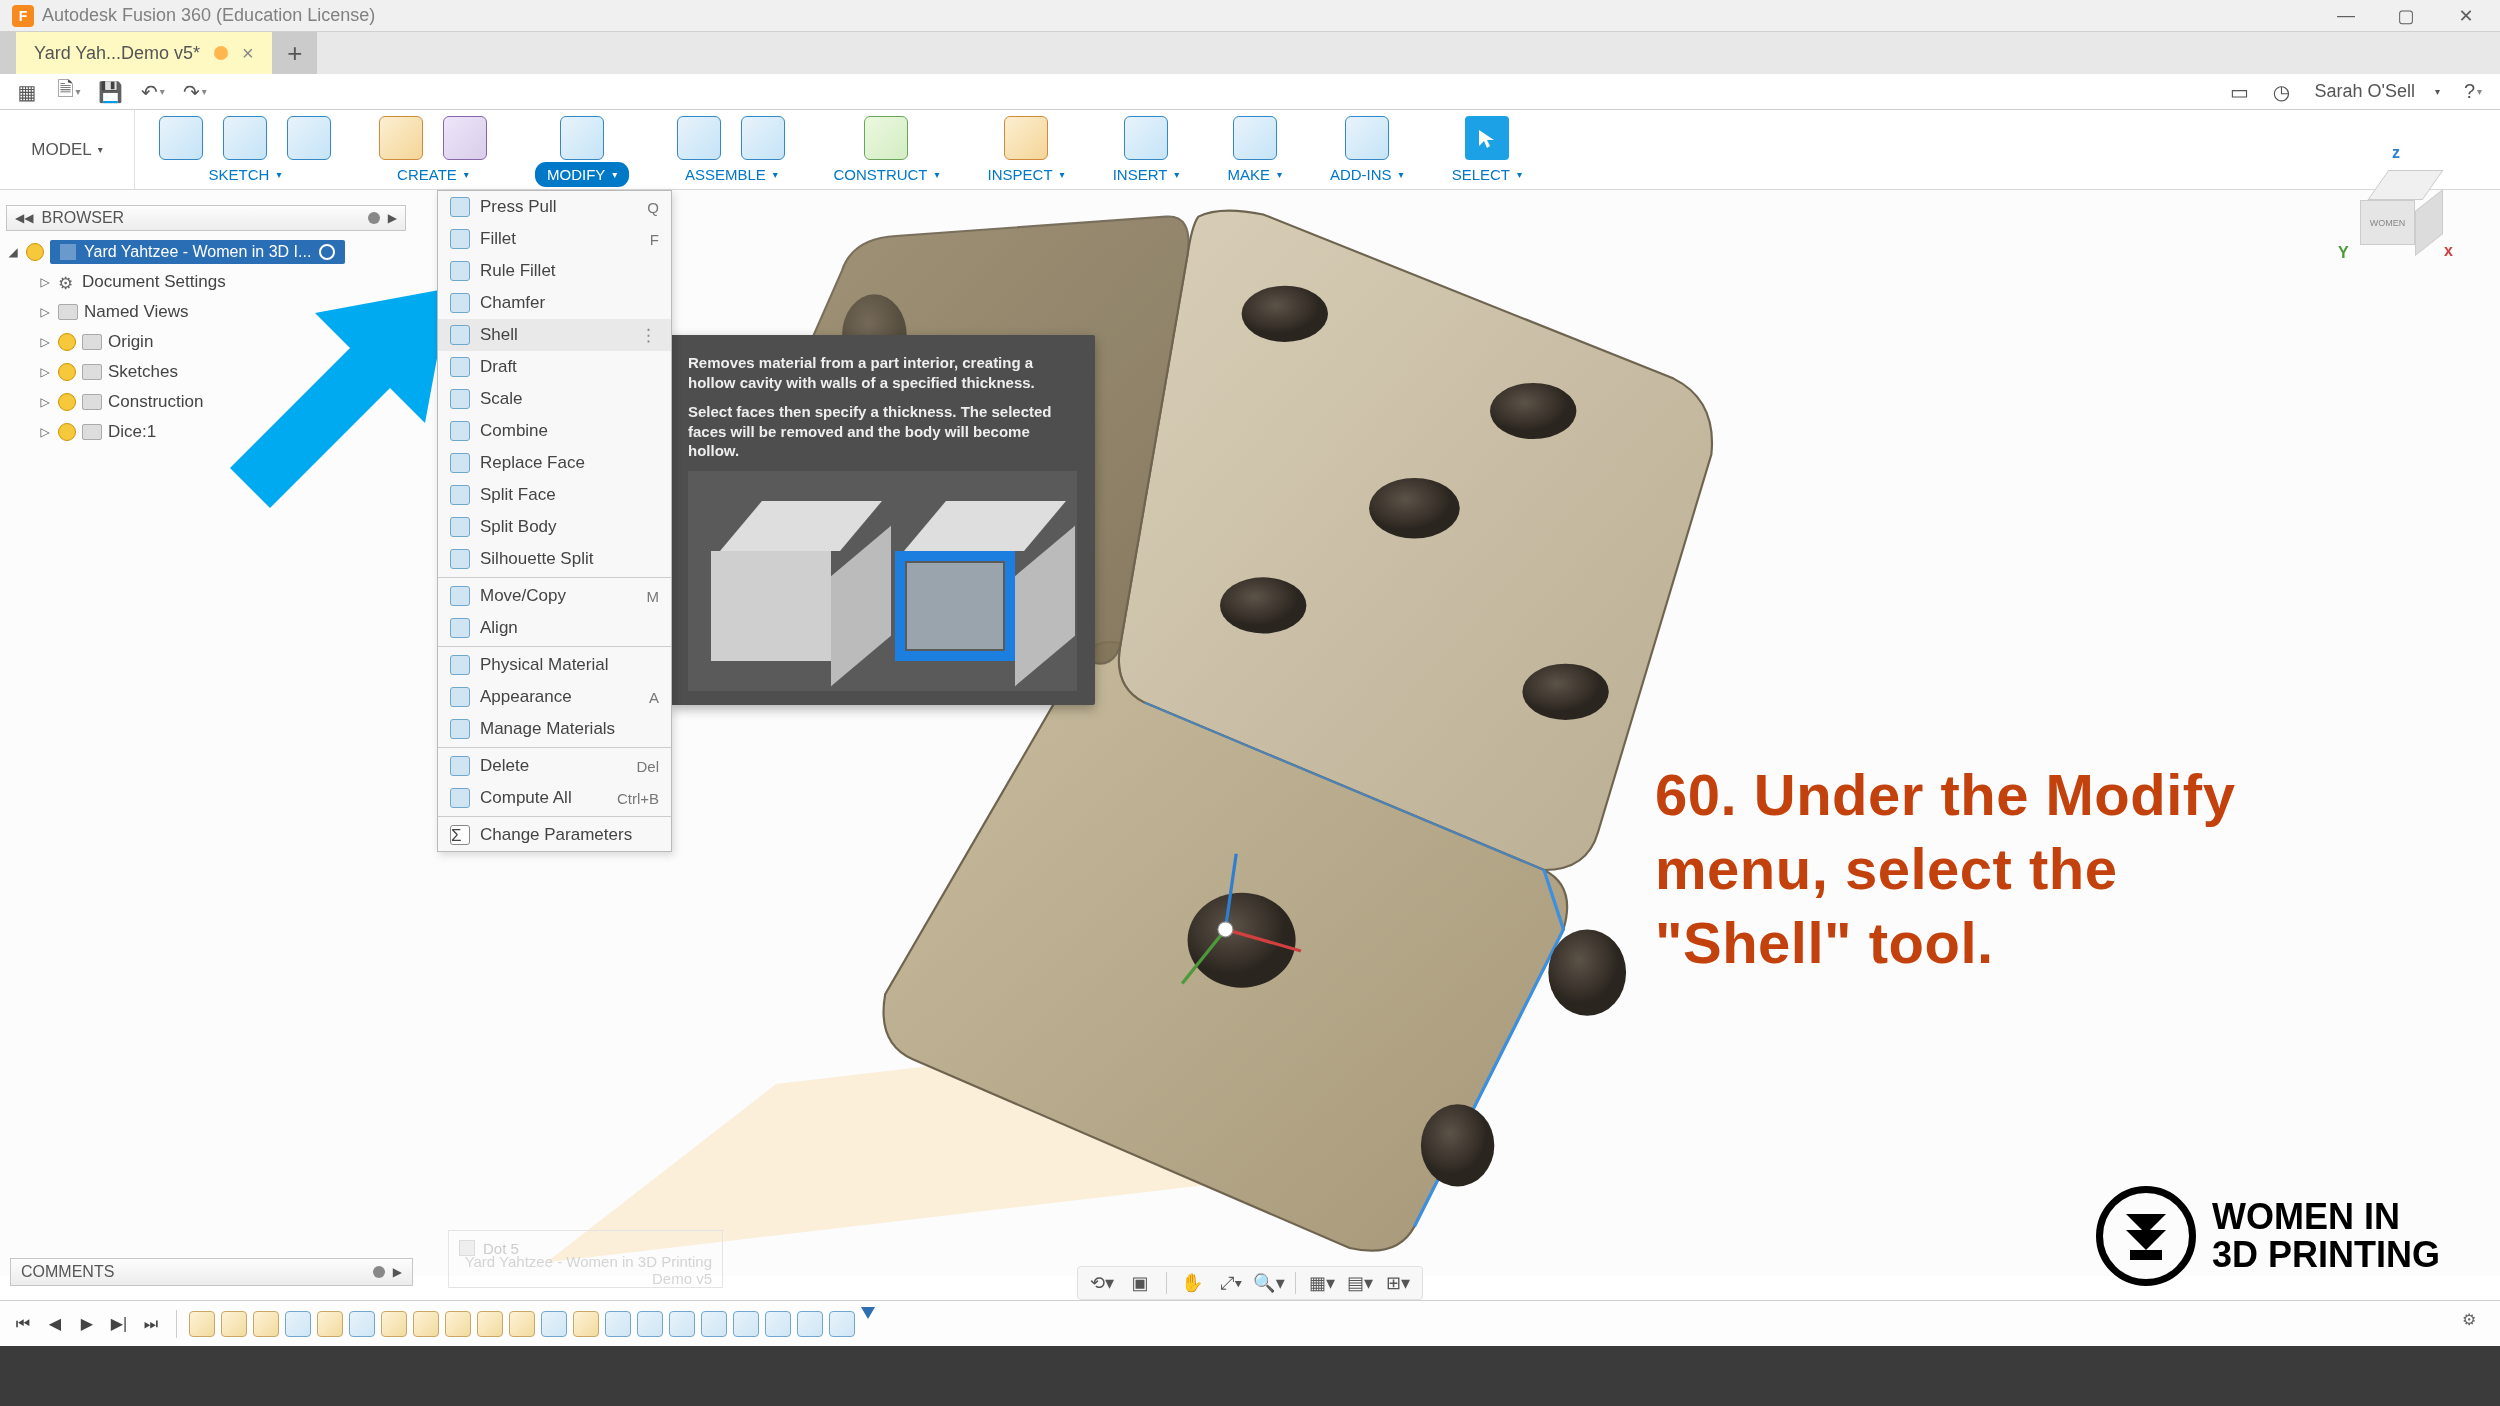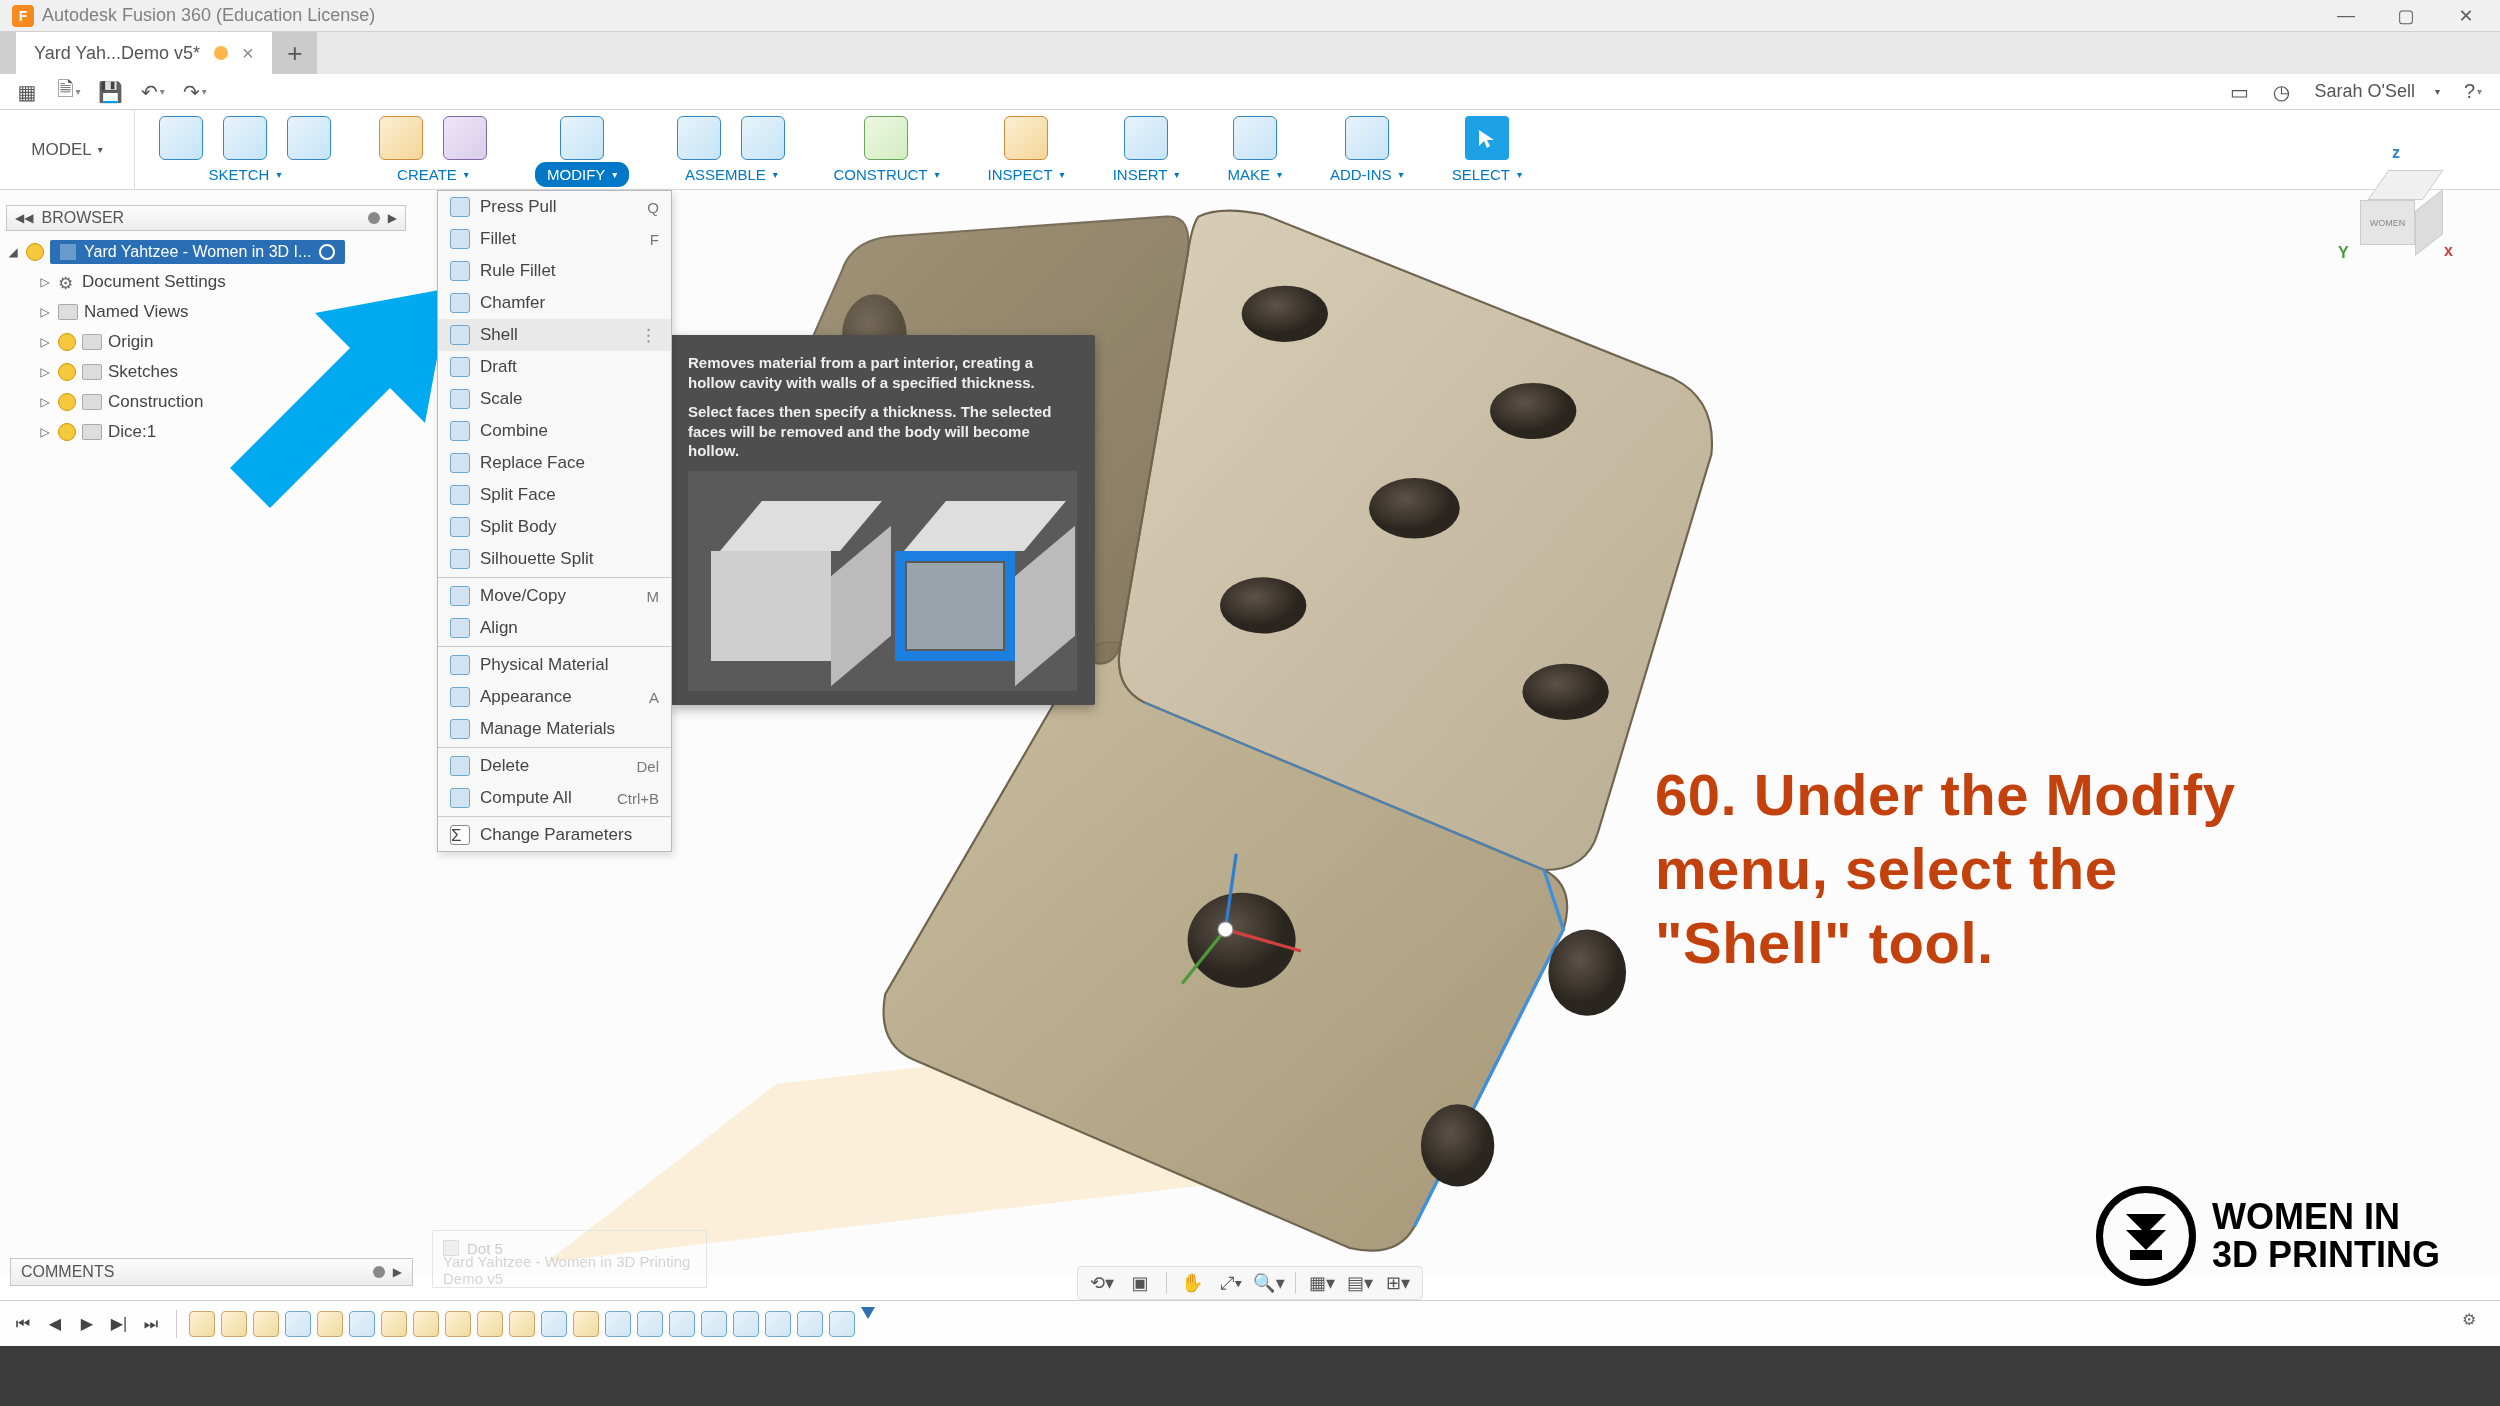--- a/index.html
+++ b/index.html
@@ -9,21 +9,21 @@
 
 .titlebar { height: 32px; background: #f0f0f0; display: flex; align-items: center; padding: 0 4px; font-size: 18px; color: #808080; border-bottom: 1px solid #d0d0d0;}
 .titlebar .logo { width: 22px; height: 22px; background: #f68a1e; border-radius: 4px; margin: 0 8px; display:flex;align-items:center;justify-content:center;color:#fff;font-weight:700;font-size:14px;}
 .titlebar .title { flex: 0 0 auto; }
 .titlebar .spacer { flex: 1; }
 .win-btn { width: 60px; height: 32px; display: flex; align-items: center; justify-content: center; color: #606060; }
 
 
 .doctabs { height: 42px; background: #e8e8e8; display: flex; align-items: stretch; }
 .doctabs .panel-left { width: 16px; background:#cfcfcf;}
-.doctab { display: flex; align-items: center; background: #ffffff; padding: 0 18px; font-size: 18px; color:#555; border-right:1px solid #ccc; gap:14px;}
+.doctab { display: flex; align-items: center; background: #fef9c3; padding: 0 18px; font-size: 18px; color:#555; border-right:1px solid #ccc; gap:14px;}
 .doctab .disk { width:14px;height:14px;background:#ffb74d;border-radius:50%; }
 .doctab .x { color:#888; font-size:20px;}
 .newtab { width: 44px; background:#cbcbcb; display:flex;align-items:center;justify-content:center;color:#555;font-size:26px;}
 
 
 .quickbar { height: 36px; background: #fff; display:flex; align-items:center; padding:0 8px; gap:4px; border-bottom:1px solid #d0d0d0;}
 .q-item { width: 38px; height: 30px; display:flex;align-items:center;justify-content:center;color:#555; font-size:20px;}
 .q-item .drop { font-size:10px;margin-left:2px;color:#888;}
 .quickbar .spacer { flex:1; }
 
@@ -112,21 +112,21 @@
 .w3dp .circ{ width:100px;height:100px;border:7px solid #000;border-radius:50%;display:flex;align-items:center;justify-content:center;}
 .w3dp .circ svg{width:60px;height:60px;}
 .w3dp .txt{ font-family:Arial,sans-serif; font-weight:600; font-size:36px; line-height:1.05;}
 
 
 .comments{ position:absolute; left:10px; bottom:60px; width:403px; height:28px; background:linear-gradient(#fdfdfd,#ececec); border:1px solid #c6c6c6;display:flex;align-items:center;padding:0 10px;font-size:16px;color:#555;gap:8px; z-index:20;}
 .comments .spacer{flex:1;}
 .comments .dot{width:12px;height:12px;border-radius:50%;background:#888;}
 
 
-.ghost-crumb{position:absolute; left:432px; bottom:58px; width:275px; border:1px solid #e4e4e4; padding:6px 10px; font-size:15px; color:#ccc; z-index:15;}
+.ghost-crumb{position:absolute; left:448px; bottom:58px; width:275px; border:1px solid #e4e4e4; padding:6px 10px; font-size:15px; color:#ccc; z-index:15;text-align:right;}
 .ghost-crumb .g-row{display:flex;align-items:center;gap:8px;height:22px;}
 .ghost-crumb .g-row .ic{width:16px;height:16px;background:#eee;border:1px solid #ddd;}
 
 
 .viewbar{ position:absolute; left:50%; transform:translateX(-50%); bottom:46px; height:34px; background:#f7f7f7; border:1px solid #e0e0e0; border-radius:4px; display:flex; align-items:center; padding:0 8px; gap:6px; z-index:20;}
 .viewbar .vb{width:32px;height:28px;display:flex;align-items:center;justify-content:center;color:#555;font-size:18px;}
 .viewbar .sep{width:1px;height:22px;background:#ccc;margin:0 4px;}
 
 
 .timeline{ position:absolute; left:0; right:0; bottom:0; height:46px; background:#fdfdfd; border-top:1px solid #d0d0d0; display:flex; align-items:center; padding:0 10px; gap:6px; z-index:20;}

